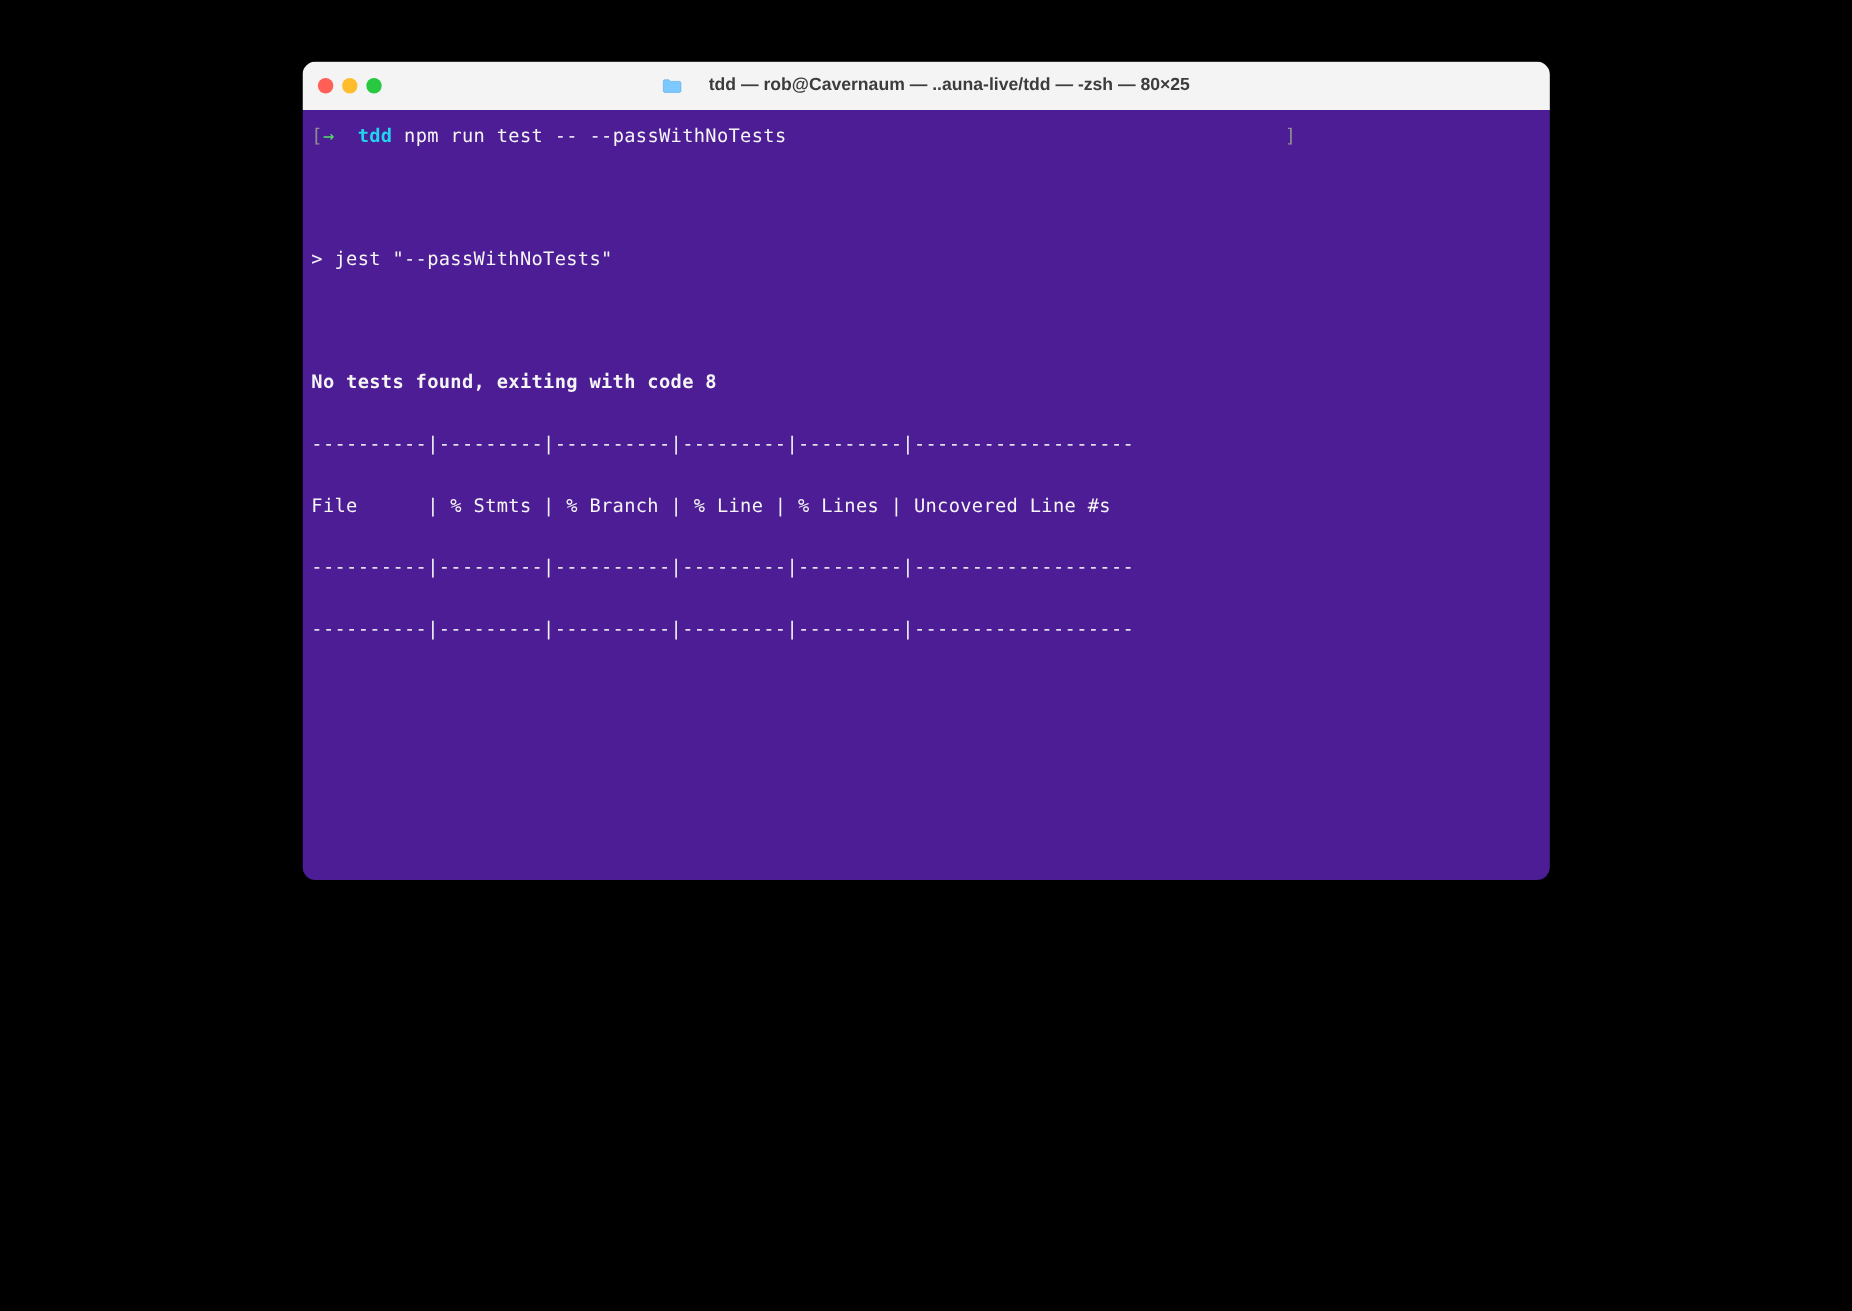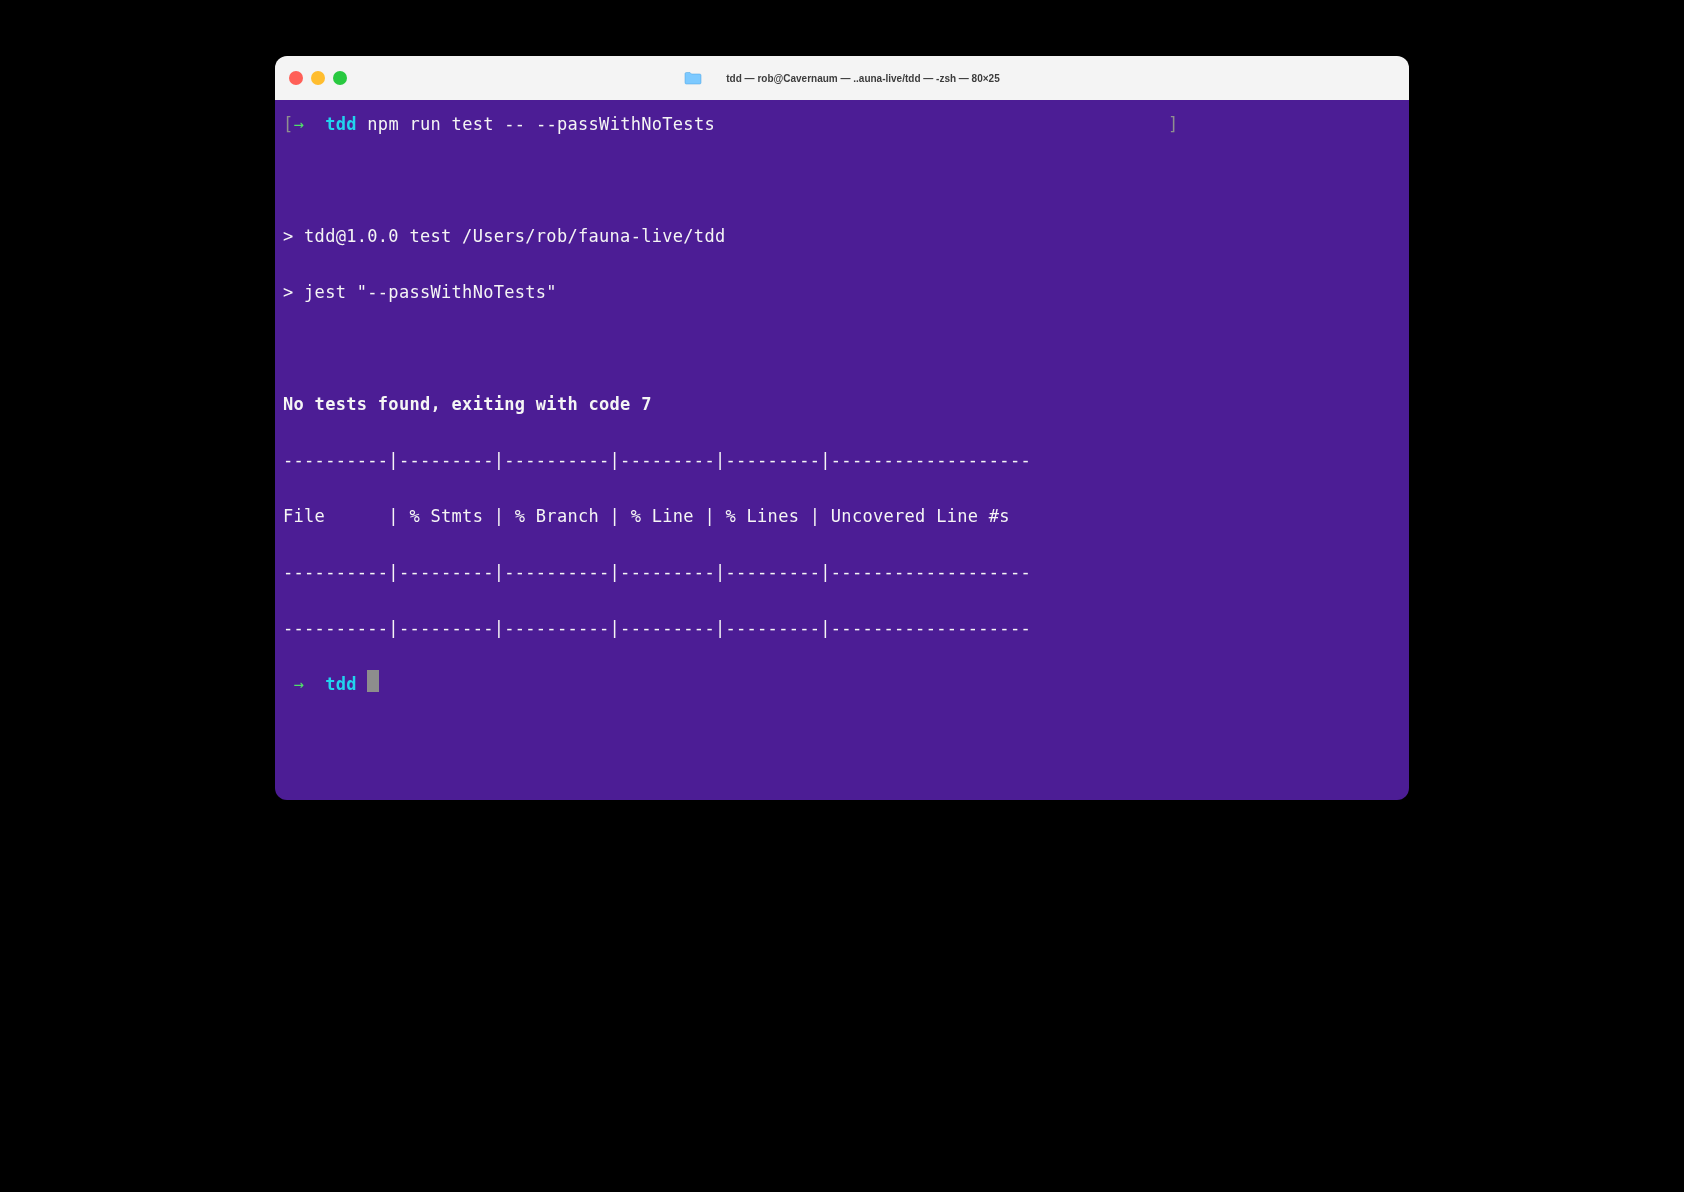--- a/index.html
+++ b/index.html
@@ -42,21 +42,21 @@
     .tl-close { background: #ff5f57; }
     .tl-min { background: #ffbd2e; }
     .tl-max { background: #28c940; }
     .titlebar-content {
       margin: 0 auto;
       display: flex;
       align-items: center;
       gap: 24px;
       color: #3c3c3c;
       font-family: -apple-system, BlinkMacSystemFont, "Helvetica Neue", sans-serif;
-      font-size: 10px;
+      font-size: 16px;
       font-weight: 600;
     }
     .folder-icon {
       width: 18px;
       height: 14px;
       display: inline-block;
     }
     .terminal-body {
       background: #4c1d95;
       padding: 10px 8px 10px 8px;
@@ -99,23 +99,21 @@
         <svg viewBox="0 0 18 14" width="18" height="14">
           <path d="M1 3 C1 2 1.5 1.5 2.5 1.5 L6 1.5 L7.5 3 L15.5 3 C16.5 3 17 3.5 17 4.5 L17 11.5 C17 12.5 16.5 13 15.5 13 L2.5 13 C1.5 13 1 12.5 1 11.5 Z" fill="#7cc9ff" stroke="#4aa3e0" stroke-width="0.5"></path>
         </svg>
       </span>
       <span>tdd — rob@Cavernaum — ..auna-live/tdd — -zsh — 80×25</span>
     </div>
   </div>
 
   <div class="terminal-body"><span class="line"><span class="dim">[</span><span class="prompt-arrow">→</span>  <span class="prompt-dir">tdd</span> <span class="prompt-cmd">npm run test -- --passWithNoTests</span>                                           <span class="dim">]</span></span>
 <span class="line"> </span>
-<span class="line output-line">&gt; tdd@1.0.0 test /Users/rob/fauna-live/tdd</span>
 <span class="line output-line">&gt; jest "--passWithNoTests"</span>
 <span class="line"> </span>
-<span class="line bold">No tests found, exiting with code 7</span>
+<span class="line bold">No tests found, exiting with code 8</span>
 <span class="line output-line">----------|---------|----------|---------|---------|-------------------</span>
 <span class="line output-line">File      | % Stmts | % Branch | % Line | % Lines | Uncovered Line #s </span>
 <span class="line output-line">----------|---------|----------|---------|---------|-------------------</span>
 <span class="line output-line">----------|---------|----------|---------|---------|-------------------</span>
-<span class="line"> <span class="prompt-arrow">→</span>  <span class="prompt-dir">tdd</span> <span class="cursor"></span></span>
 </div>
 </div>
 
 </body></html>

